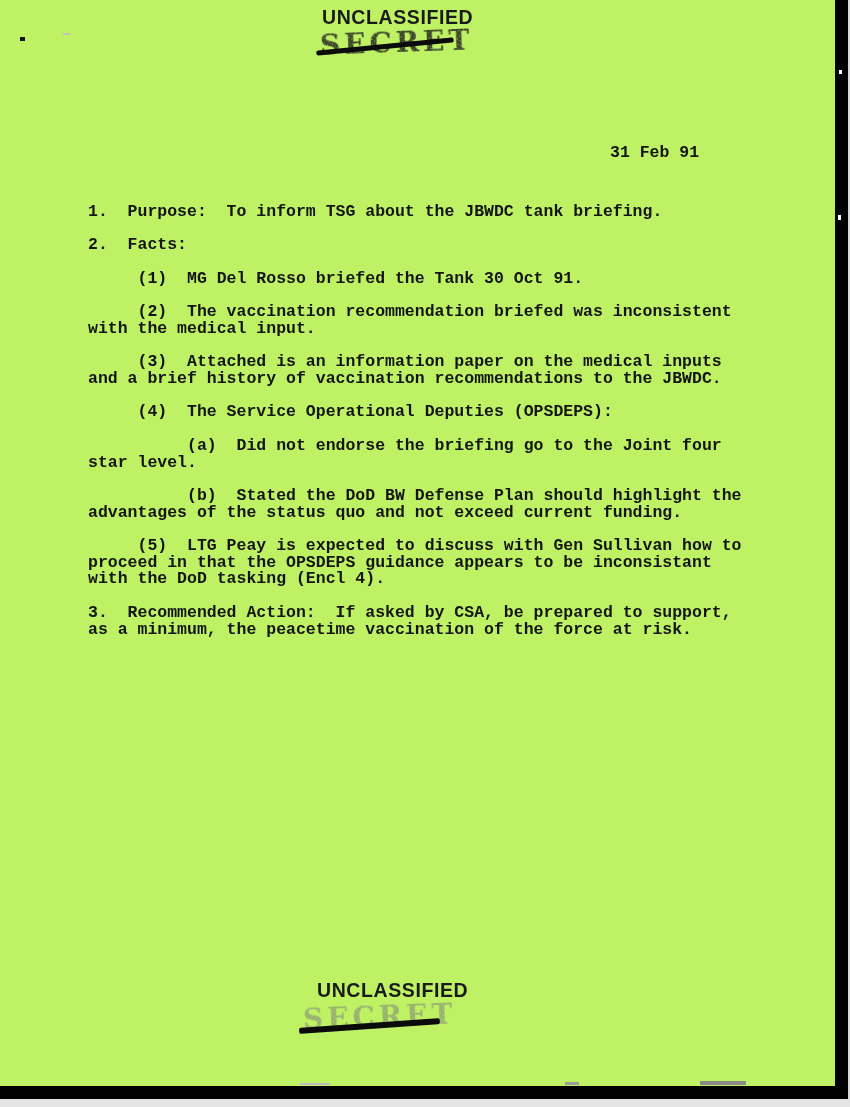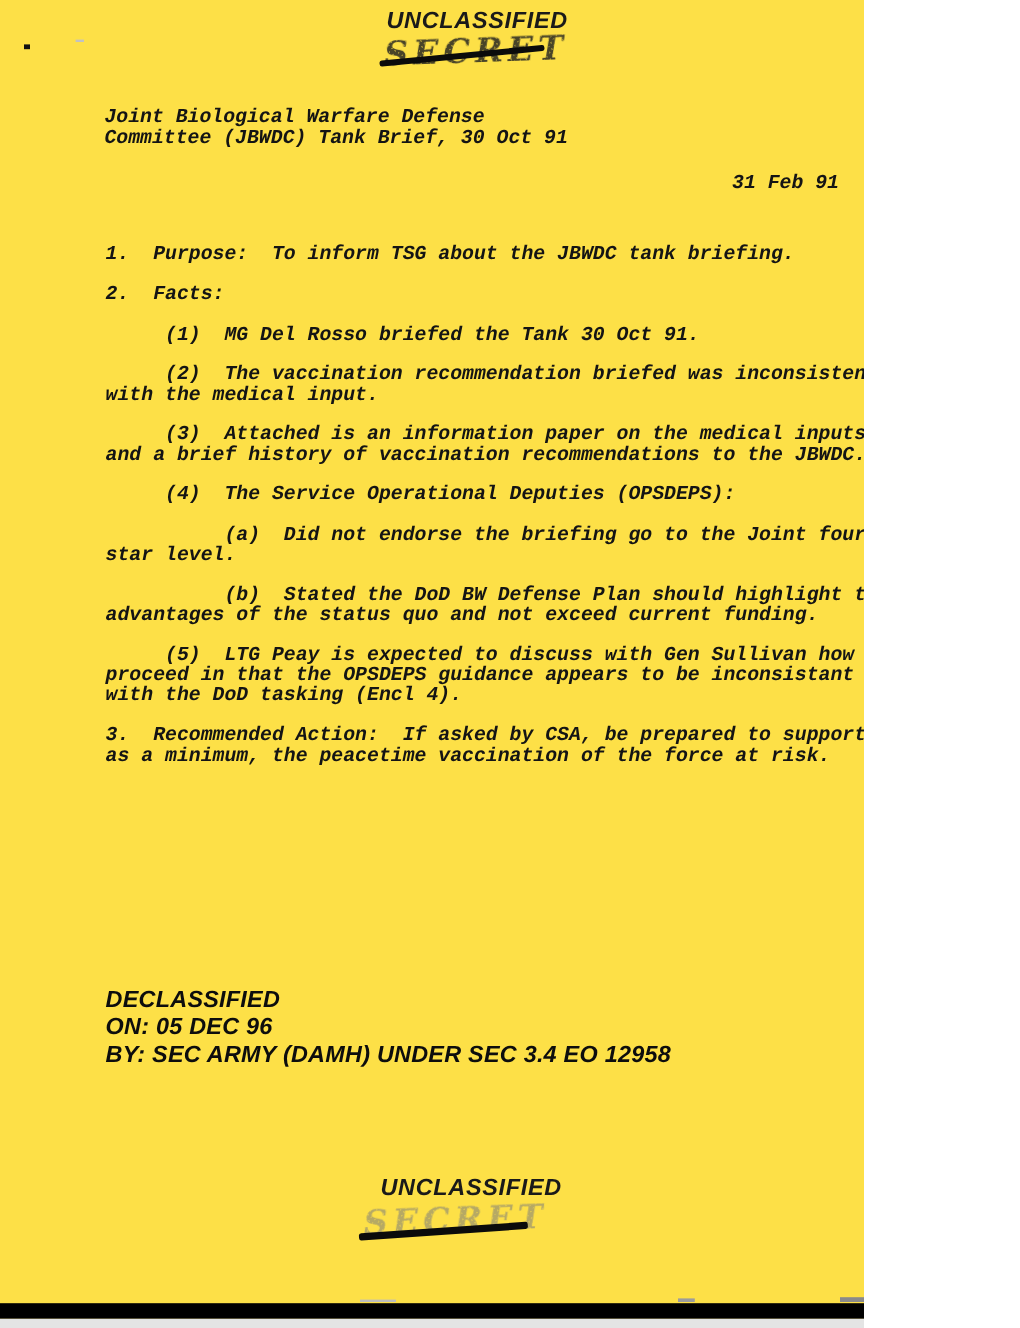--- a/index.html
+++ b/index.html
@@ -1,20 +1,19 @@
 <!DOCTYPE html>
 <html><head>
 <meta charset="utf-8">
 <style>
   html,body { margin:0; padding:0; background:#ffffff; }
   .page {
-    position:relative; width:720px; height:1107px;
-    background:#fde047; overflow:hidden;
+    position:relative; width:850px; height:1107px;
+    background:#bef264; overflow:hidden;
     font-family:"Liberation Mono","DejaVu Sans Mono",monospace;
-    font-style:italic;
   }
   pre { margin:0; }
 
   
   .mono {
     font-family:"Liberation Mono","DejaVu Sans Mono",monospace;
     font-weight:700; font-size:16.5px; line-height:16.7px;
     color:#141414; white-space:pre;
   }
   .subject   { position:absolute; left:87px;  top:90px;  }
@@ -81,22 +80,20 @@
 
 <div class="page">
 
   <div class="banner banner-top">UNCLASSIFIED</div>
 
   <div class="stamp stamp-top">
     <span class="stamp-text">SECRET</span>
   </div>
   <div class="strike strike-top"></div>
 
-  <pre class="mono subject">Joint Biological Warfare Defense
-Committee (JBWDC) Tank Brief, 30 Oct 91</pre>
 
   <div class="mono memo-date">31 Feb 91</div>
 
   <pre class="mono body-text">1.  Purpose:  To inform TSG about the JBWDC tank briefing.
 
 2.  Facts:
 
      (1)  MG Del Rosso briefed the Tank 30 Oct 91.
 
      (2)  The vaccination recommendation briefed was inconsistent
@@ -113,25 +110,20 @@
           (b)  Stated the DoD BW Defense Plan should highlight the
 advantages of the status quo and not exceed current funding.
 
      (5)  LTG Peay is expected to discuss with Gen Sullivan how to
 proceed in that the OPSDEPS guidance appears to be inconsistant
 with the DoD tasking (Encl 4).
 
 3.  Recommended Action:  If asked by CSA, be prepared to support,
 as a minimum, the peacetime vaccination of the force at risk.</pre>
 
-  <div class="declass">
-    <div>DECLASSIFIED</div>
-    <div>ON: 05 DEC 96</div>
-    <div>BY: SEC ARMY (DAMH) UNDER SEC 3.4 EO 12958</div>
-  </div>
 
 
   <div class="banner banner-bottom">UNCLASSIFIED</div>
 
   <div class="stamp stamp-bottom">
     <span class="stamp-text">SECRET</span>
   </div>
   <div class="strike strike-bottom"></div>
 
   <div class="bar bar-right"></div>

